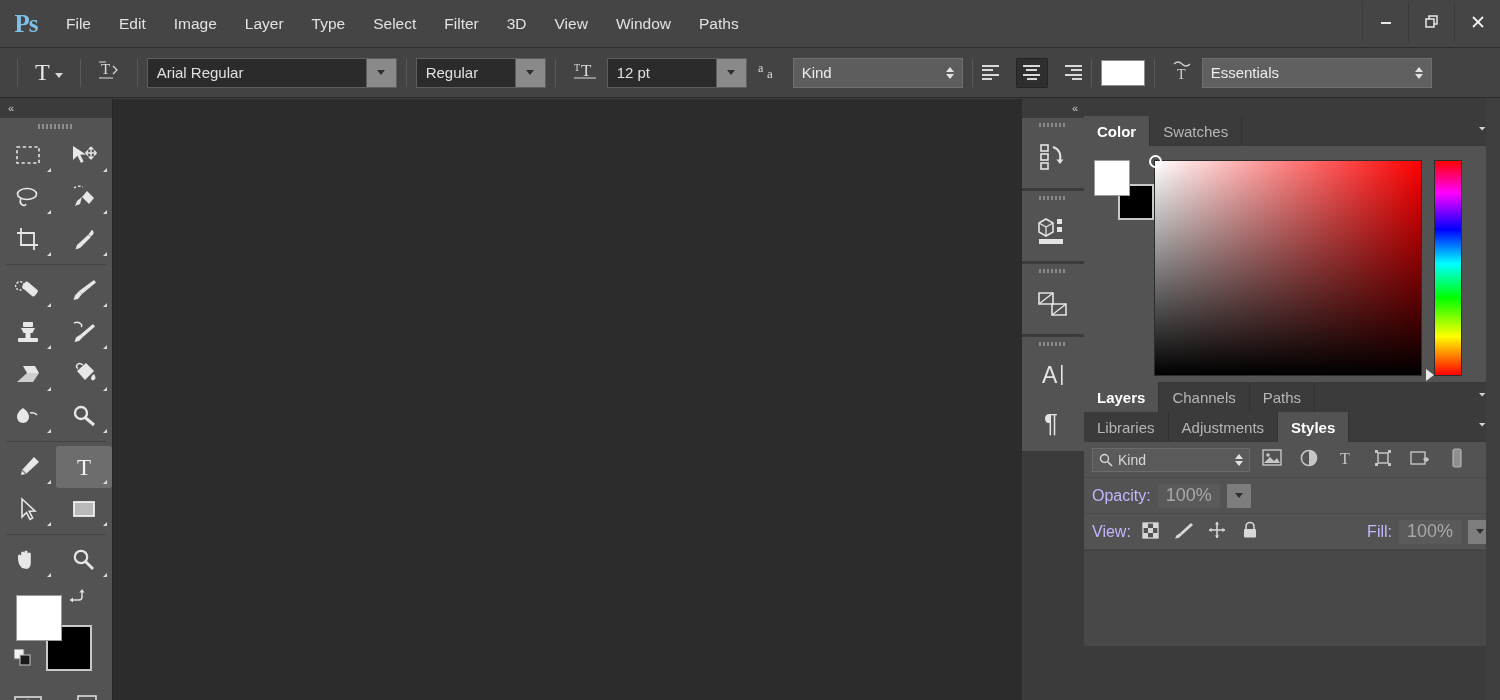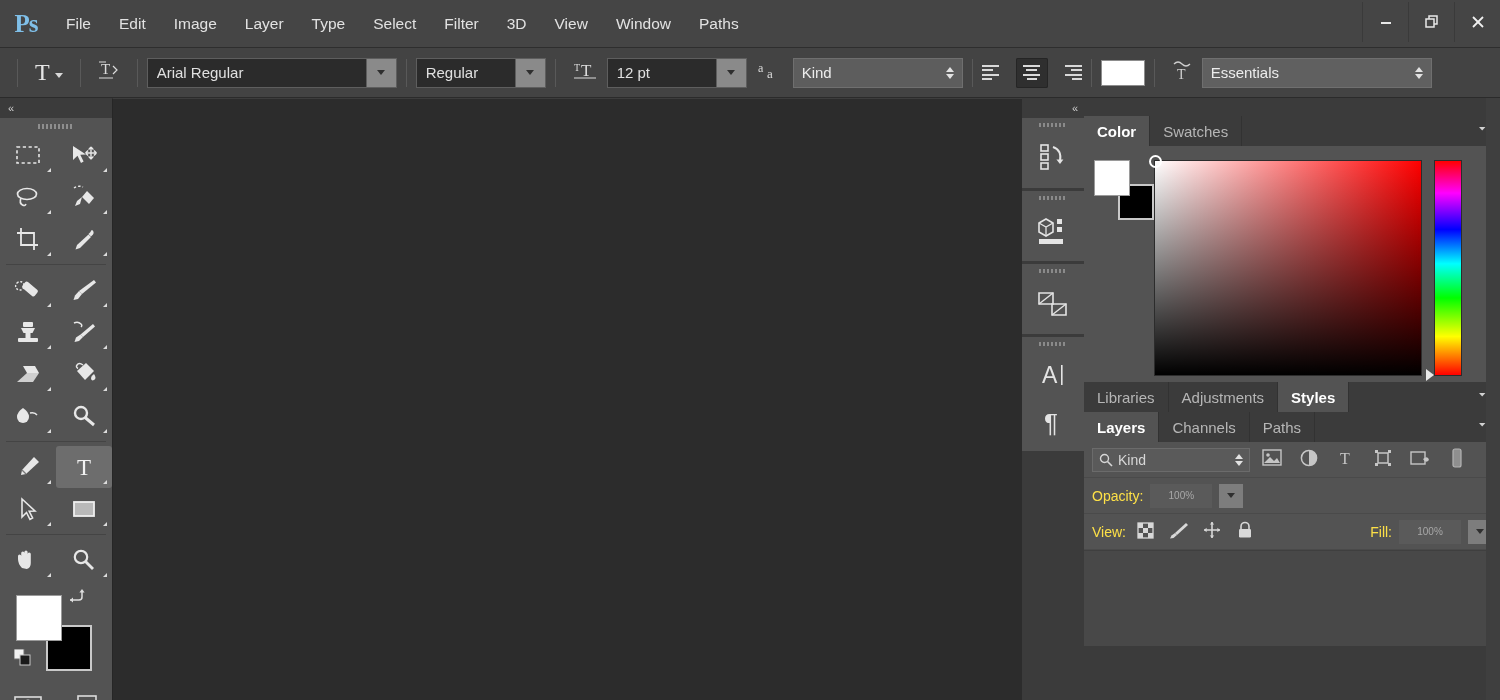--- a/index.html
+++ b/index.html
@@ -215,23 +215,23 @@
   }
   .lp-search {
     width:158px; height:24px; background:#5a5a5a; border:1px solid #6b6b6b;
     display:flex; align-items:center; color:#d7d7d7; font-size:14px; padding:0 6px; gap:5px;
   }
   .lp-filter-ic { color:#c6c6c6; width:30px; text-align:center; font-size:16px; }
   .lp-blend {
     width:212px; height:24px; background:#5a5a5a; border:1px solid #6b6b6b;
     display:flex; align-items:center; color:#e3e3e3; font-size:15px; padding:0 7px;
   }
-  .lp-lbl { color:#fde047; font-size:14px; }
+  .lp-lbl { color:#c4b5fd; font-size:16px; }
   .lp-num {
-    width:62px; height:24px; background:#5a5a5a; color:#a8a8a8; font-size:10px;
+    width:62px; height:24px; background:#5a5a5a; color:#a8a8a8; font-size:18px;
     display:flex; align-items:center; justify-content:center;
   }
   .lp-numbtn {
     width:24px; height:24px; background:#7d7d7d; display:flex; align-items:center; justify-content:center;
   }
   .lp-numbtn i { width:0;height:0;border-left:4px solid transparent;border-right:4px solid transparent;border-top:5px solid #2f2f2f;}
   .lock-ic { color:#d8d8d8; font-size:15px; width:26px; text-align:center; }
   .layers-list { background:#484848; height:96px; border-top:1px solid #3f3f3f; }
   .scroll-col { position:absolute; right:0; top:0; width:14px; height:100%; background:#3f3f3f; }
 </style>
@@ -681,38 +681,38 @@
       </div>
       <div class="cp-field">
         <div class="cp-marker"></div>
       </div>
       <div class="cp-hue">
         <div class="cp-hue-mark"></div>
       </div>
     </div>
 
     <div class="tabrow">
-      <div class="tab">Libraries</div>
-      <div class="tab">Adjustments</div>
-      <div class="tab active">Styles</div>
+      <div class="tab active">Layers</div>
+      <div class="tab">Channels</div>
+      <div class="tab">Paths</div>
       <div class="tab-fill"></div>
       <div class="panel-menu">
         <svg width="18" height="14" viewBox="0 0 18 14">
           <path d="M1 3 l3.2 3.4 L7.4 3 Z" fill="#d2d2d2"></path>
           <rect x="9" y="2" width="8" height="1.6" fill="#d2d2d2"></rect>
           <rect x="9" y="6" width="8" height="1.6" fill="#d2d2d2"></rect>
           <rect x="9" y="10" width="8" height="1.6" fill="#d2d2d2"></rect>
         </svg>
       </div>
     </div>
 
     <div class="tabrow">
-      <div class="tab active">Layers</div>
-      <div class="tab">Channels</div>
-      <div class="tab">Paths</div>
+      <div class="tab">Libraries</div>
+      <div class="tab">Adjustments</div>
+      <div class="tab active">Styles</div>
       <div class="tab-fill"></div>
       <div class="panel-menu">
         <svg width="18" height="14" viewBox="0 0 18 14">
           <path d="M1 3 l3.2 3.4 L7.4 3 Z" fill="#d2d2d2"></path>
           <rect x="9" y="2" width="8" height="1.6" fill="#d2d2d2"></rect>
           <rect x="9" y="6" width="8" height="1.6" fill="#d2d2d2"></rect>
           <rect x="9" y="10" width="8" height="1.6" fill="#d2d2d2"></rect>
         </svg>
       </div>
     </div>

